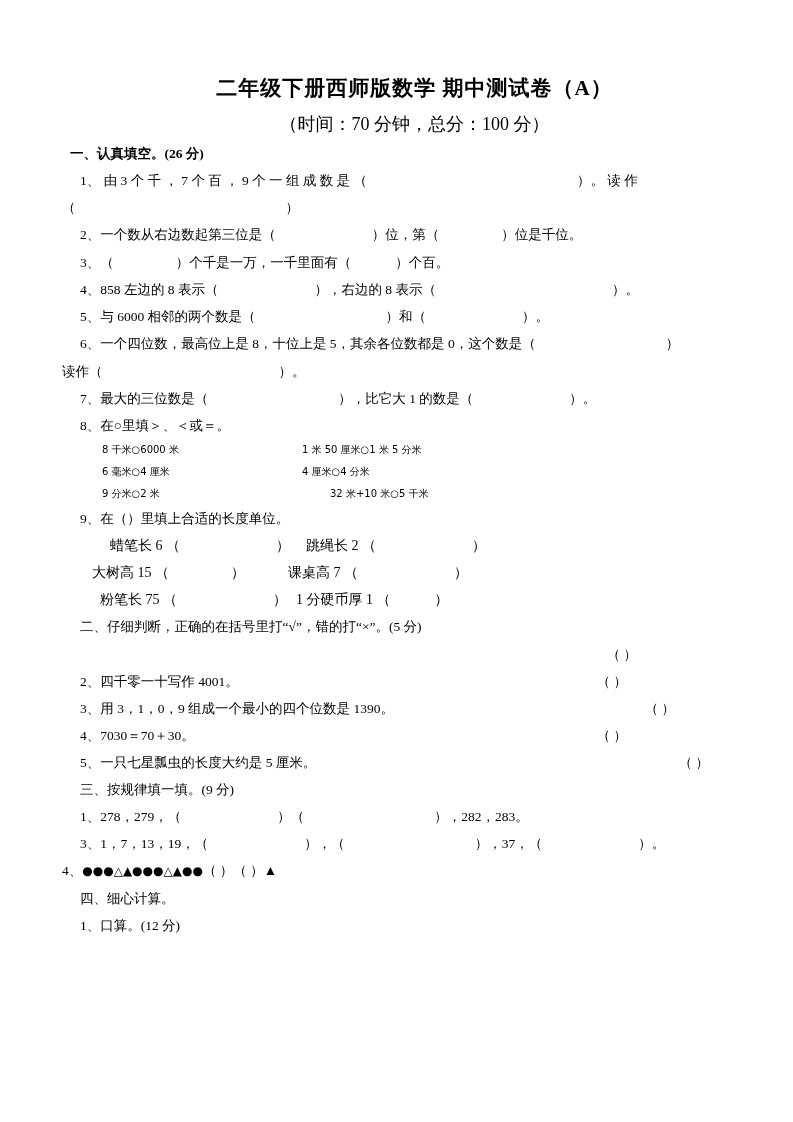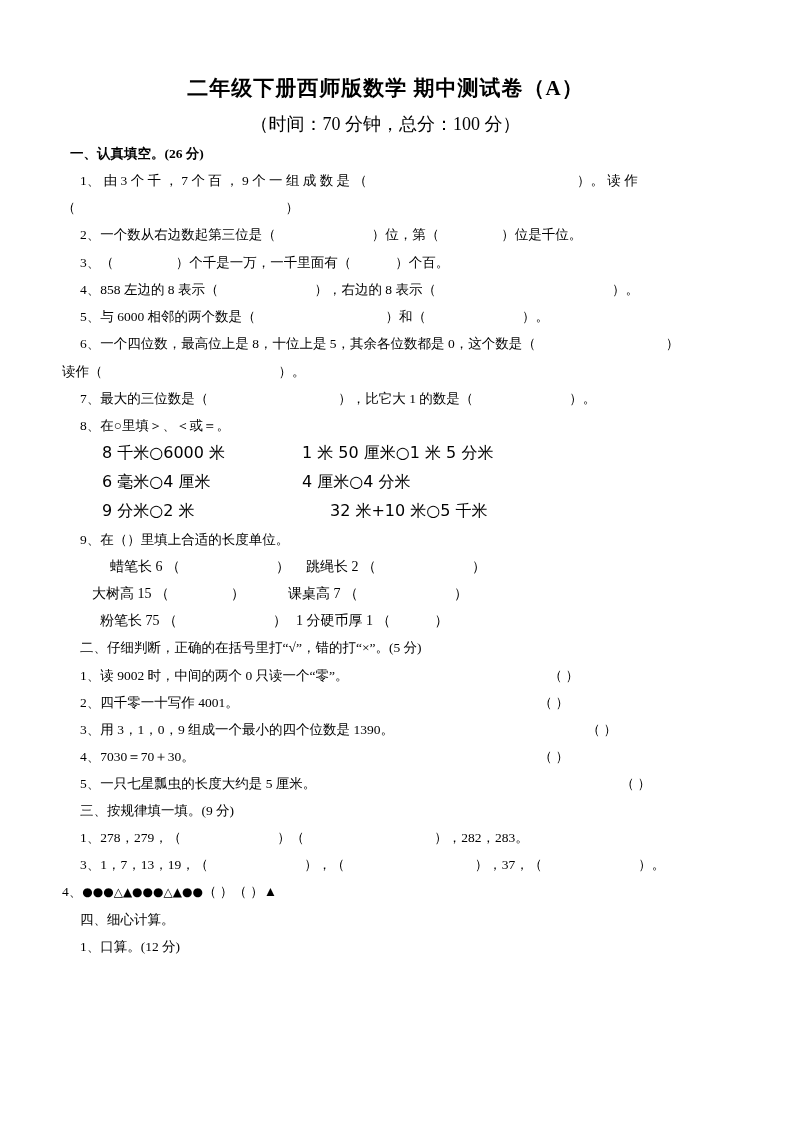--- a/index.html
+++ b/index.html
@@ -9,21 +9,21 @@
   }
   body {
     font-family: "Liberation Serif", serif;
     color: #000000;
   }
   .page {
     width: 793px;
     height: 1122px;
     position: relative;
     box-sizing: border-box;
-    padding: 60px 84px 0 62px;
+    padding: 60px 26px 0 62px;
     background: #ffffff;
     overflow: hidden;
   }
   .title {
     text-align: center;
     font-size: 21px;
     font-weight: bold;
     letter-spacing: 1px;
     margin-top: 14px;
     margin-bottom: 10px;
@@ -49,21 +49,21 @@
     padding-left: 0;
   }
   .blank-xs { display: inline-block; width: 44px; }
   .blank-s  { display: inline-block; width: 62px; }
   .blank-m  { display: inline-block; width: 96px; }
   .blank-l  { display: inline-block; width: 130px; }
   .blank-xl { display: inline-block; width: 176px; }
   .blank-xxl{ display: inline-block; width: 210px; }
 
   .cmp-row {
-    font-size: 16px;
+    font-size: 10px;
     margin: 8px 0 0 0;
     padding-left: 40px;
     display: flex;
   }
   .cmp-row .c1 { width: 200px; }
   .cmp-row .c2 { width: 300px; }
 
   .unit-row {
     font-size: 14px;
     margin: 9px 0 0 0;
@@ -170,21 +170,20 @@
     <span class="u2"><span>课桌高 7 （</span><span class="blank-m"></span><span>）</span></span>
   </div>
   <div class="unit-row i3">
     <span class="u1"><span>粉笔长 75 （</span><span class="blank-m"></span><span>）</span></span>
     <span class="u2"><span>1 分硬币厚 1 （</span><span class="blank-xs"></span><span>）</span></span>
   </div>
 
   <div class="line">二、仔细判断，正确的在括号里打“√”，错的打“×”。(5 分)</div>
 
   <div class="tf-row">
-    <span class="txt">1、读 9002 时，中间的两个 0 只读一个“零”。</span>
     <span class="brk p1">（      ）</span>
   </div>
   <div class="tf-row">
     <span class="txt">2、四千零一十写作 4001。</span>
     <span class="brk p2">（      ）</span>
   </div>
   <div class="tf-row">
     <span class="txt">3、用 3，1，0，9 组成一个最小的四个位数是 1390。</span>
     <span class="brk p3">（      ）</span>
   </div>

